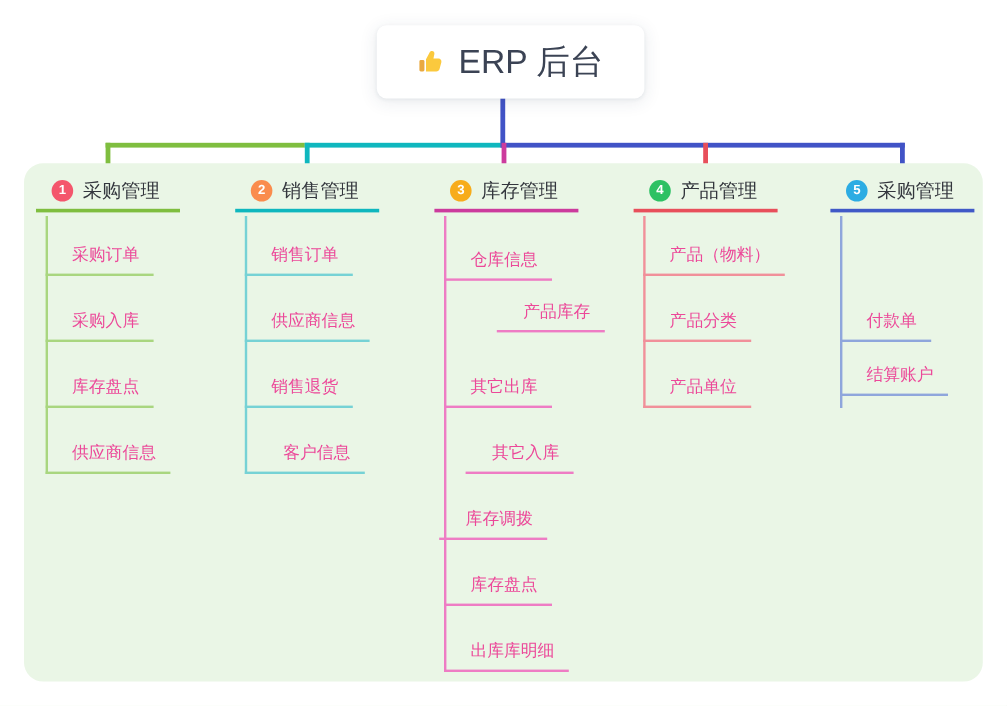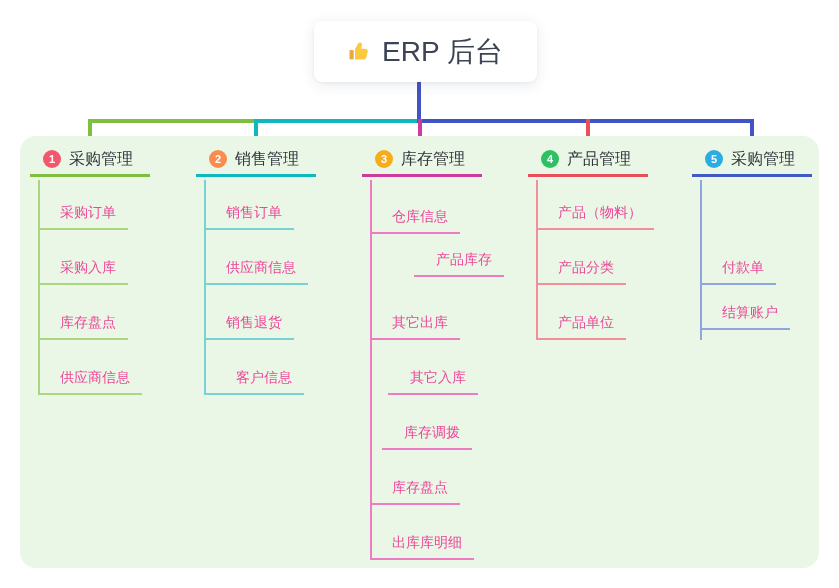--- a/index.html
+++ b/index.html
@@ -95,21 +95,21 @@
 
   <div class="branch-header" style="left: 362px; border-bottom-color: rgb(204, 59, 157);">
     <span class="badge" style="background: rgb(247, 172, 27);">3</span>
     <span class="branch-label">库存管理</span>
   </div>
   <div class="spine" style="left: 370px; top: 180px; height: 380px; background: rgb(238, 124, 196);"></div>
   <div class="child" style="left: 370px; top: 204px; border-bottom-color: rgb(238, 124, 196);">仓库信息</div>
   <div class="child" style="left: 370px; top: 247px; border-bottom-color: rgb(238, 124, 196); margin-left: 44px;">产品库存</div>
   <div class="child" style="left: 370px; top: 310px; border-bottom-color: rgb(238, 124, 196);">其它出库</div>
   <div class="child" style="left: 388px; top: 365px; border-bottom-color: rgb(238, 124, 196); text-align: right;">其它入库</div>
-  <div class="child" style="left: 382px; top: 420px; border-bottom-color: rgb(238, 124, 196);">库存调拨</div>
+  <div class="child" style="left: 366px; top: 420px; border-bottom-color: rgb(238, 124, 196);">库存调拨</div>
   <div class="child" style="left: 370px; top: 475px; border-bottom-color: rgb(238, 124, 196);">库存盘点</div>
   <div class="child" style="left: 370px; top: 530px; border-bottom-color: rgb(238, 124, 196);">出库库明细</div>
 
   <div class="branch-header" style="left: 528px; border-bottom-color: rgb(232, 79, 91);">
     <span class="badge" style="background: rgb(45, 193, 99);">4</span>
     <span class="branch-label">产品管理</span>
   </div>
   <div class="spine" style="left: 536px; top: 180px; height: 160px; background: rgb(241, 144, 154);"></div>
   <div class="child" style="left: 536px; top: 200px; border-bottom-color: rgb(241, 144, 154);">产品（物料）</div>
   <div class="child" style="left: 536px; top: 255px; border-bottom-color: rgb(241, 144, 154);">产品分类</div>

